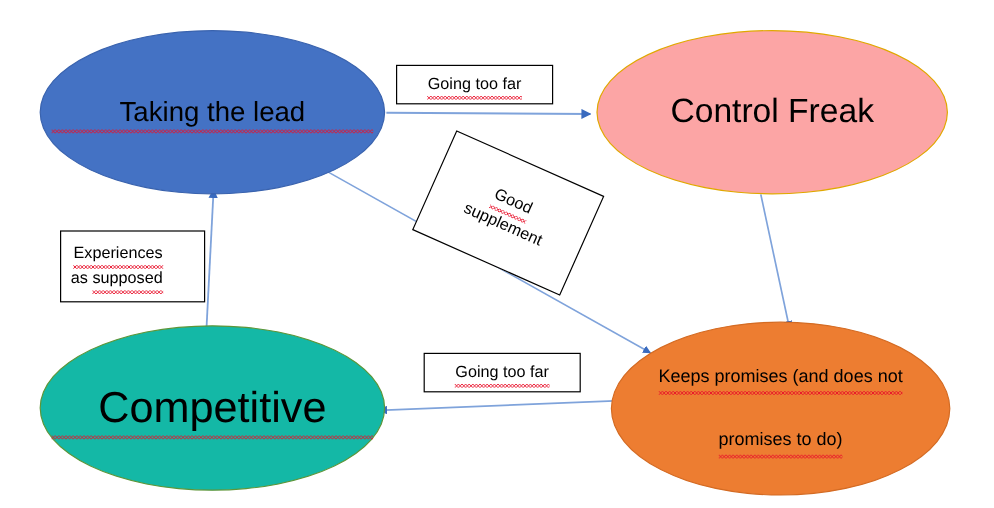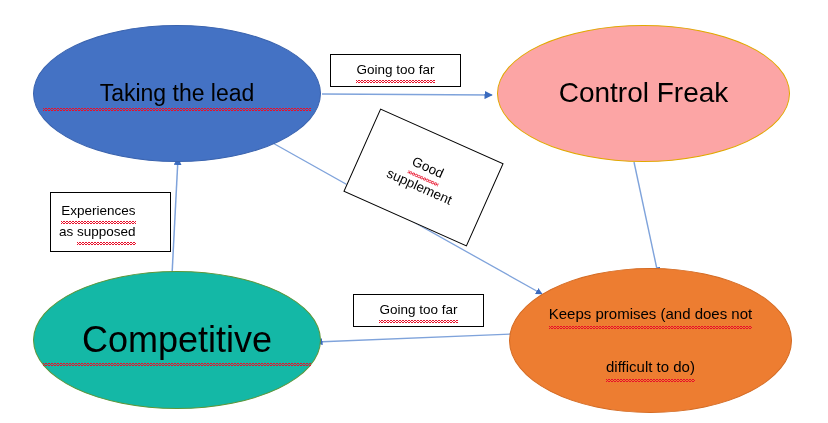--- a/index.html
+++ b/index.html
@@ -159,21 +159,21 @@
   </div>
 
   <div class="node" id="node-competitive">
     <span class="node-label sq">Competitive</span>
   </div>
 
   <div class="node" id="node-keeps-promises">
     <span class="node-label">
       <span class="sq">Keeps promises (and does not</span><br>
       <br>
-      <span class="sq">difficult to do)</span>
+      <span class="sq">promises to do)</span>
     </span>
   </div>
 
   <div class="edge-label" id="label-going-too-far-top">
     <span class="sq">Going too far</span>
   </div>
 
   <div class="edge-label" id="label-good-supplement">
     <span>
       <span class="sq">Good</span><br>

